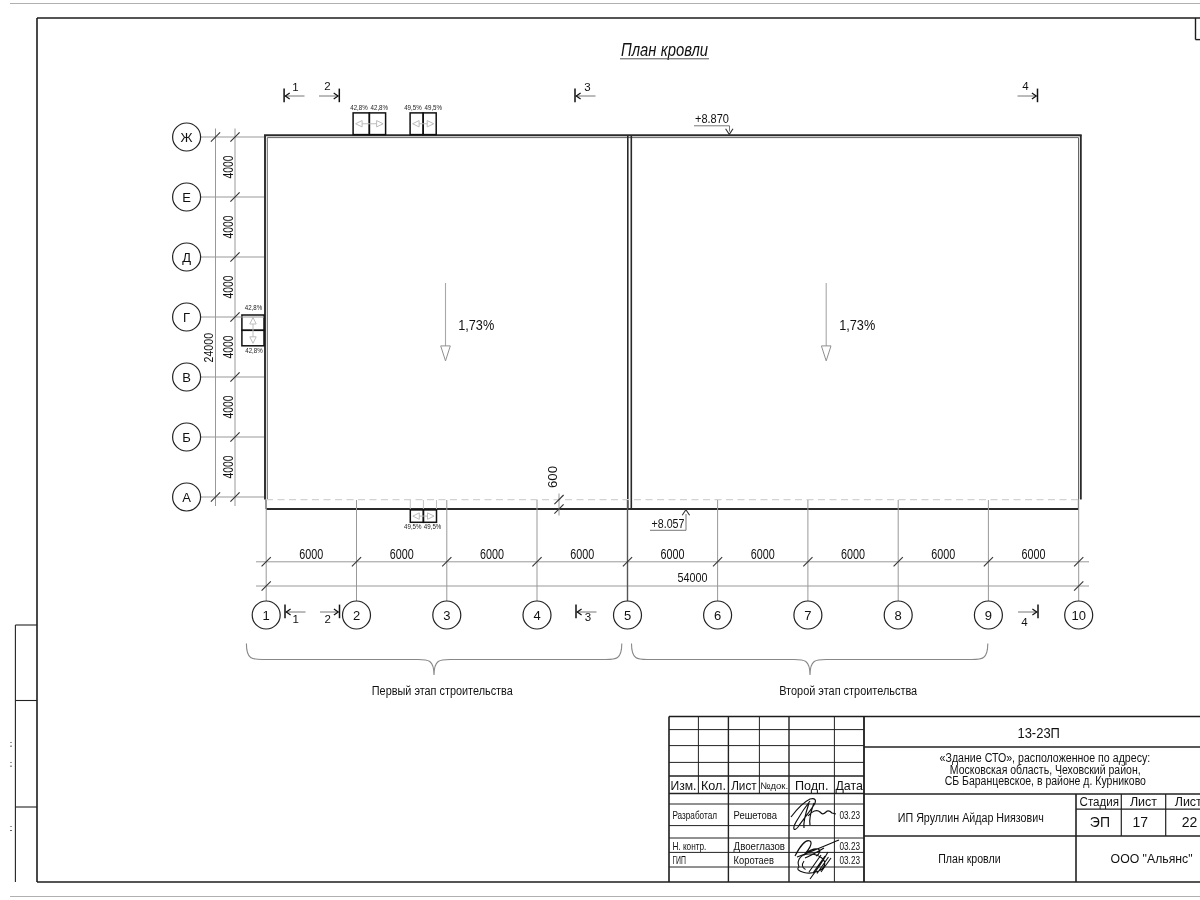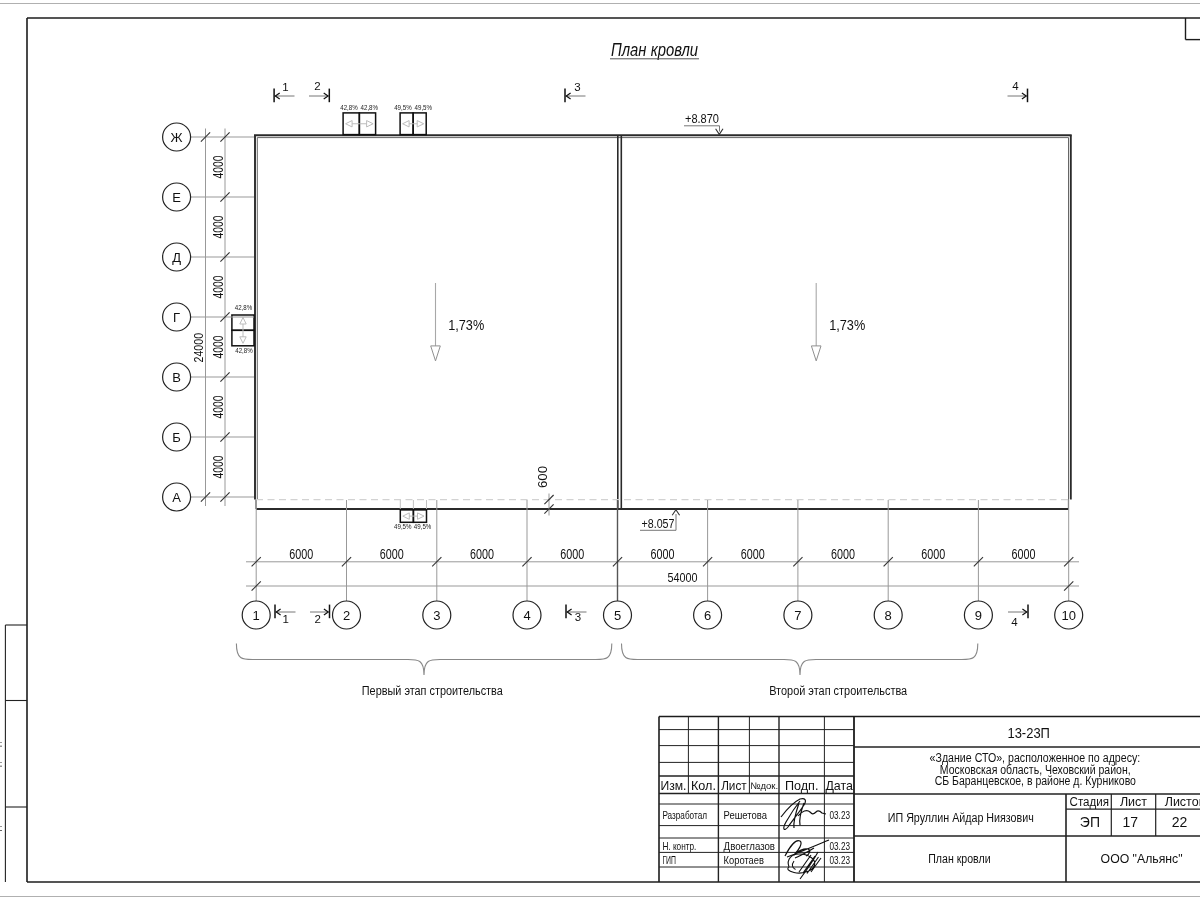--- a/index.html
+++ b/index.html
@@ -1,16 +1,16 @@
 <!DOCTYPE html>
 <html><head>
 <meta charset="utf-8">
 <style>
 html,body{margin:0;padding:0;background:#ffffff;width:1200px;height:900px;overflow:hidden;}
-.w{will-change:transform;filter:grayscale(0%);width:1064px;height:900px;}
+.w{will-change:transform;filter:grayscale(0%);width:1064px;height:900px;padding-left:10px;}
 svg{display:block;}
 </style>
 </head>
 <body>
 <div class="w">
 <svg width="1200" height="900" viewBox="0 0 1200 900" xmlns="http://www.w3.org/2000/svg">
 <rect x="0" y="0" width="1200" height="900" fill="#ffffff"></rect>
 <line x1="0" y1="3.5" x2="1200" y2="3.5" stroke="#b0b0b0" stroke-width="1" stroke-linecap="butt"></line>
 <line x1="0" y1="896.5" x2="1200" y2="896.5" stroke="#b0b0b0" stroke-width="1" stroke-linecap="butt"></line>
 <line x1="27" y1="18" x2="1200" y2="18" stroke="#1c1c1c" stroke-width="1.6" stroke-linecap="butt"></line>

